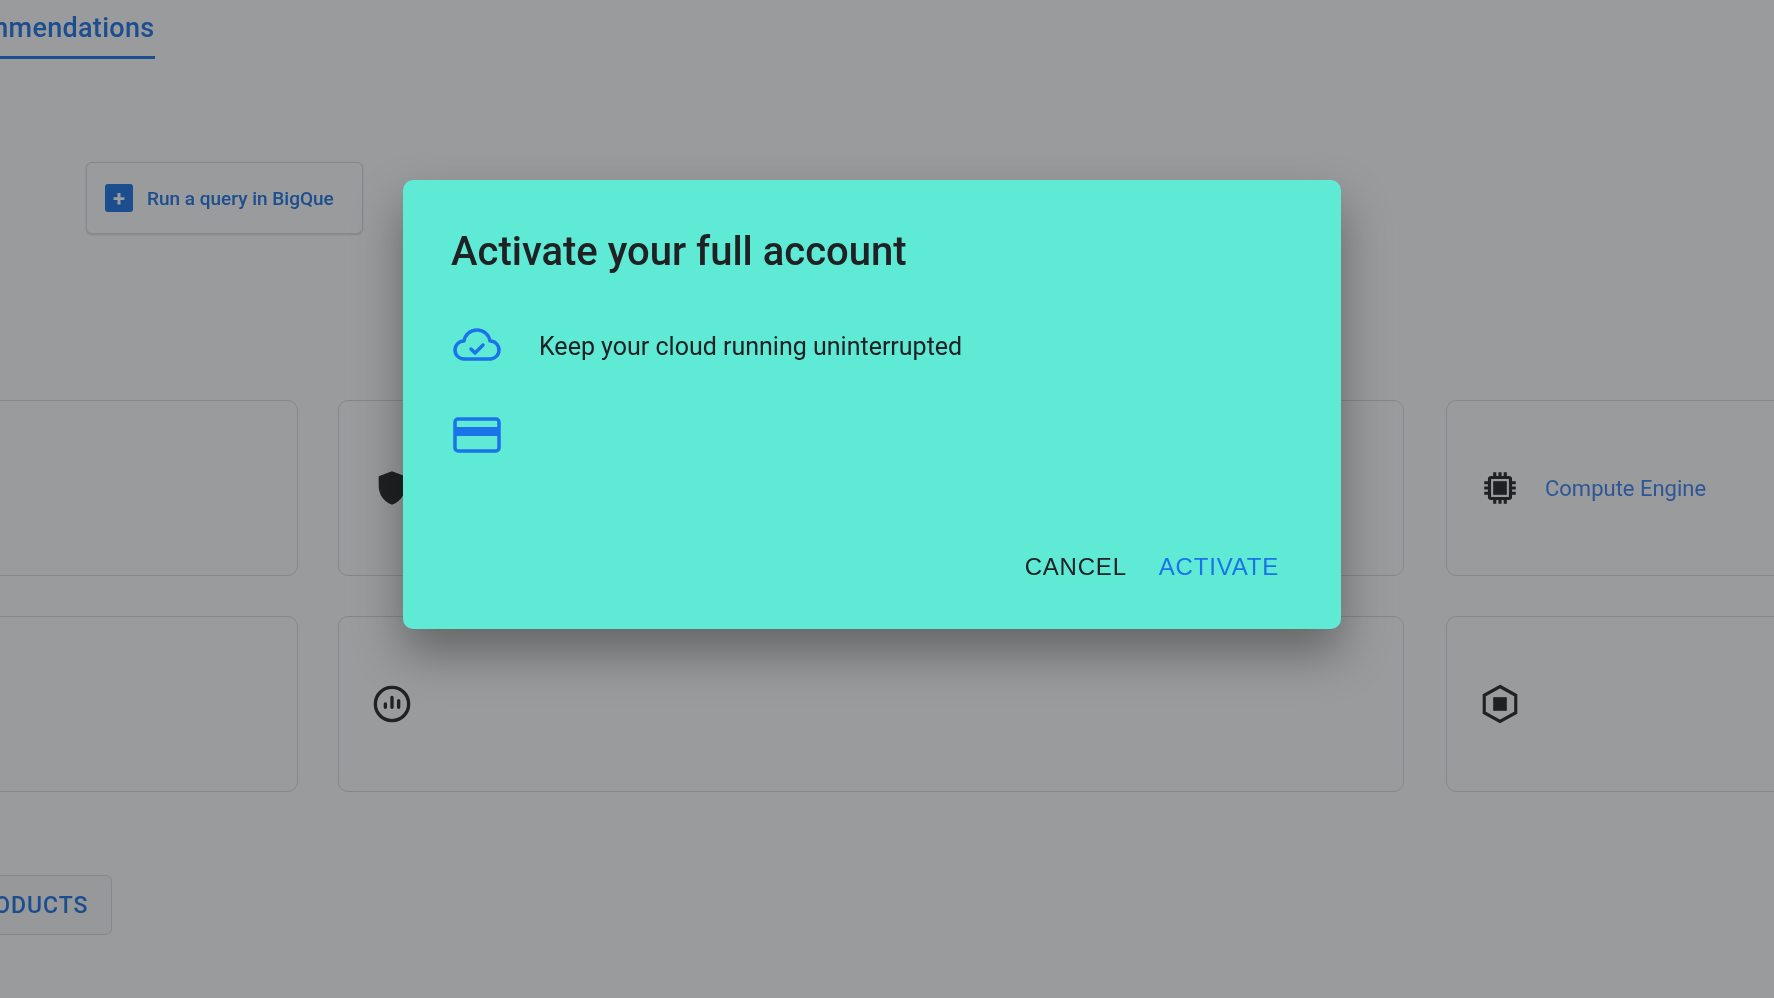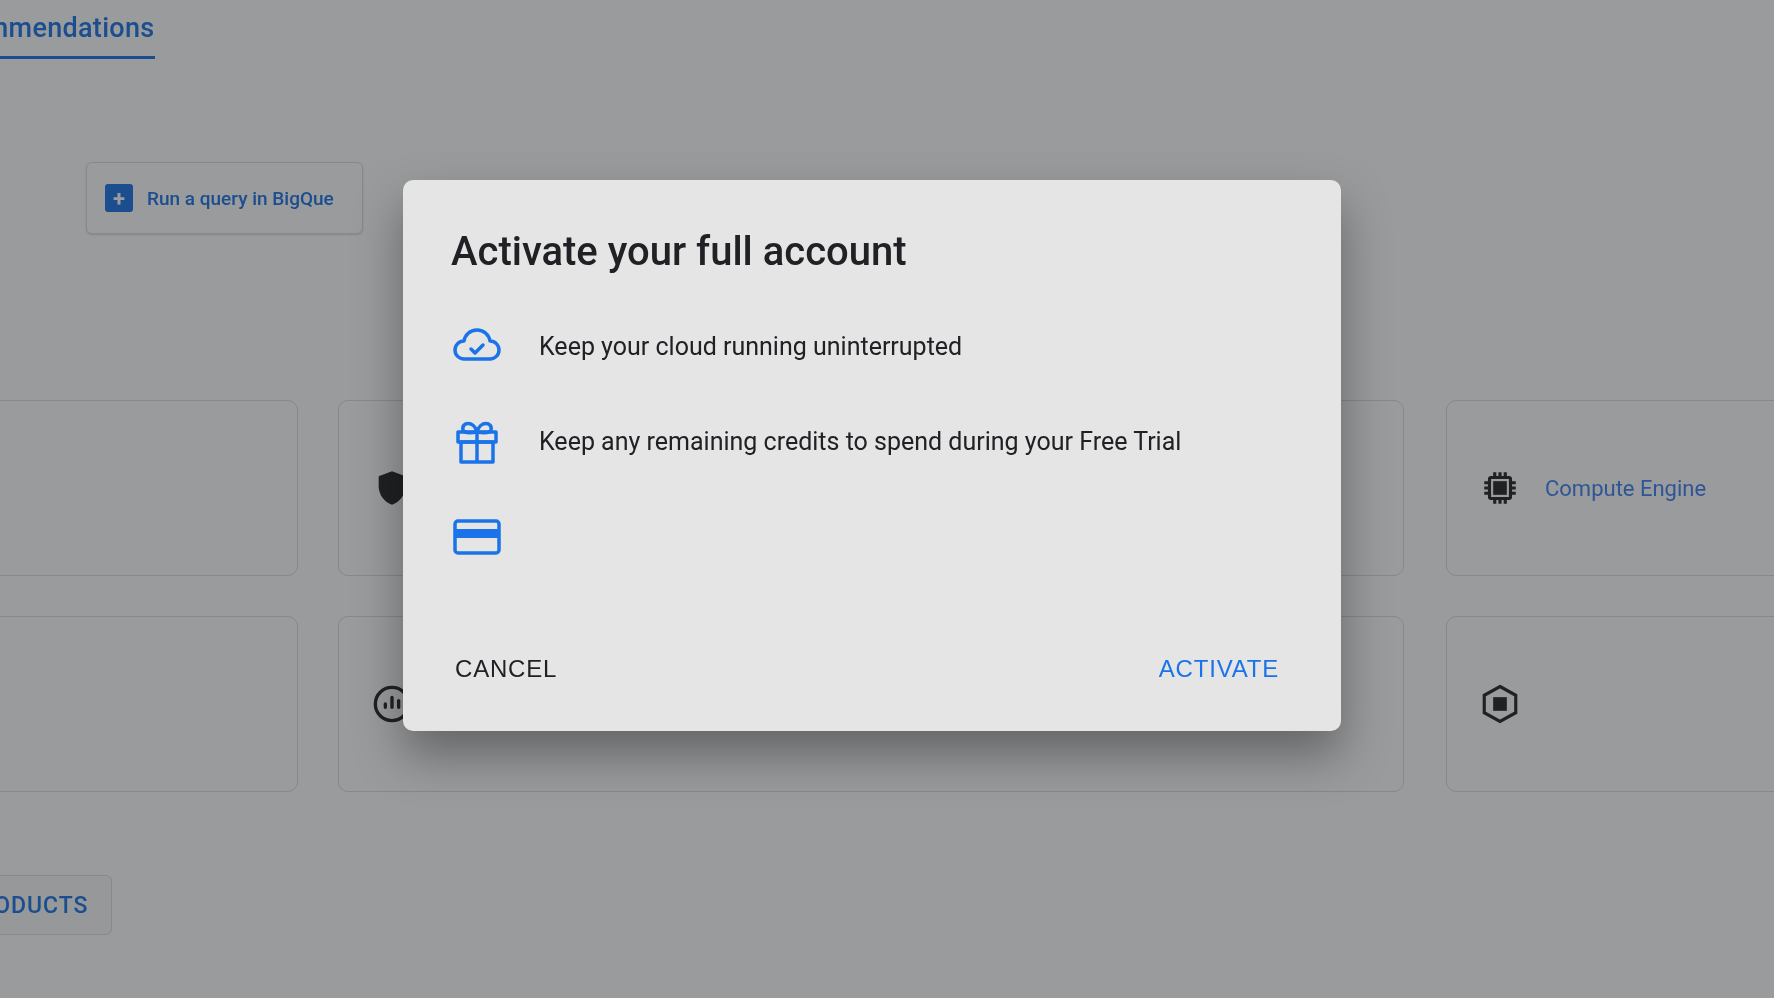--- a/index.html
+++ b/index.html
@@ -98,21 +98,21 @@
     inset: 0;
     background: rgba(32,33,36,0.45);
   }
 
   
   .dialog {
     position: absolute;
     top: 180px;
     left: 403px;
     width: 938px;
-    background: #e5e5e5;
+    background: #5eead4;
     border-radius: 10px;
     box-shadow: 0 24px 48px rgba(0,0,0,0.35);
     padding: 48px 48px 40px 48px;
   }
   .dialog h1 {
     font-size: 40px;
     font-weight: 500;
     color: #202124;
     margin-bottom: 52px;
   }
@@ -129,22 +129,22 @@
     justify-content: center;
     align-items: center;
   }
   .benefit .text {
     font-size: 25px;
     color: #202124;
     line-height: 1.4;
   }
   .dialog-actions {
     display: flex;
-    justify-content: space-between;
-    gap: 40px;
+    justify-content: flex-end;
+    gap: 24px;
     margin-top: 90px;
     padding-right: 10px;
   }
   .dlg-btn {
     font-size: 24px;
     font-weight: 500;
     letter-spacing: 0.8px;
     background: none;
     border: none;
     cursor: pointer;
@@ -223,31 +223,20 @@
   <div class="benefit">
     <div class="icon">
       <svg width="50" height="38" viewBox="0 0 50 38" fill="none" stroke="#1a73e8" stroke-width="3.5" stroke-linejoin="round" stroke-linecap="round">
         <path d="M38 32c5 0 9-4 9-9s-4-9-9-9c-1-6-6-11-13-11S13 8 12 14c-5 0-9 4-9 9s4 9 9 9h26z"></path>
         <path d="M19 22l4 4 8-8"></path>
       </svg>
     </div>
     <div class="text">Keep your cloud running uninterrupted</div>
   </div>
 
-  <div class="benefit">
-    <div class="icon">
-      <svg width="48" height="52" viewBox="0 0 48 52" fill="none" stroke="#1a73e8" stroke-width="3.5" stroke-linejoin="round">
-        <rect x="5" y="17" width="38" height="10"></rect>
-        <rect x="8" y="27" width="32" height="20"></rect>
-        <line x1="24" y1="17" x2="24" y2="47"></line>
-        <path d="M24 17c-3-12-16-10-14-2 1 4 14 2 14 2zM24 17c3-12 16-10 14-2-1 4-14 2-14 2z"></path>
-      </svg>
-    </div>
-    <div class="text">Keep any remaining credits to spend during your Free Trial</div>
-  </div>
 
   <div class="benefit">
     <div class="icon">
       <svg width="50" height="40" viewBox="0 0 50 40" fill="none">
         <rect x="3" y="4" width="44" height="32" rx="3" stroke="#1a73e8" stroke-width="3.5"></rect>
         <rect x="3" y="12" width="44" height="9" fill="#1a73e8"></rect>
       </svg>
     </div>
   </div>
 

